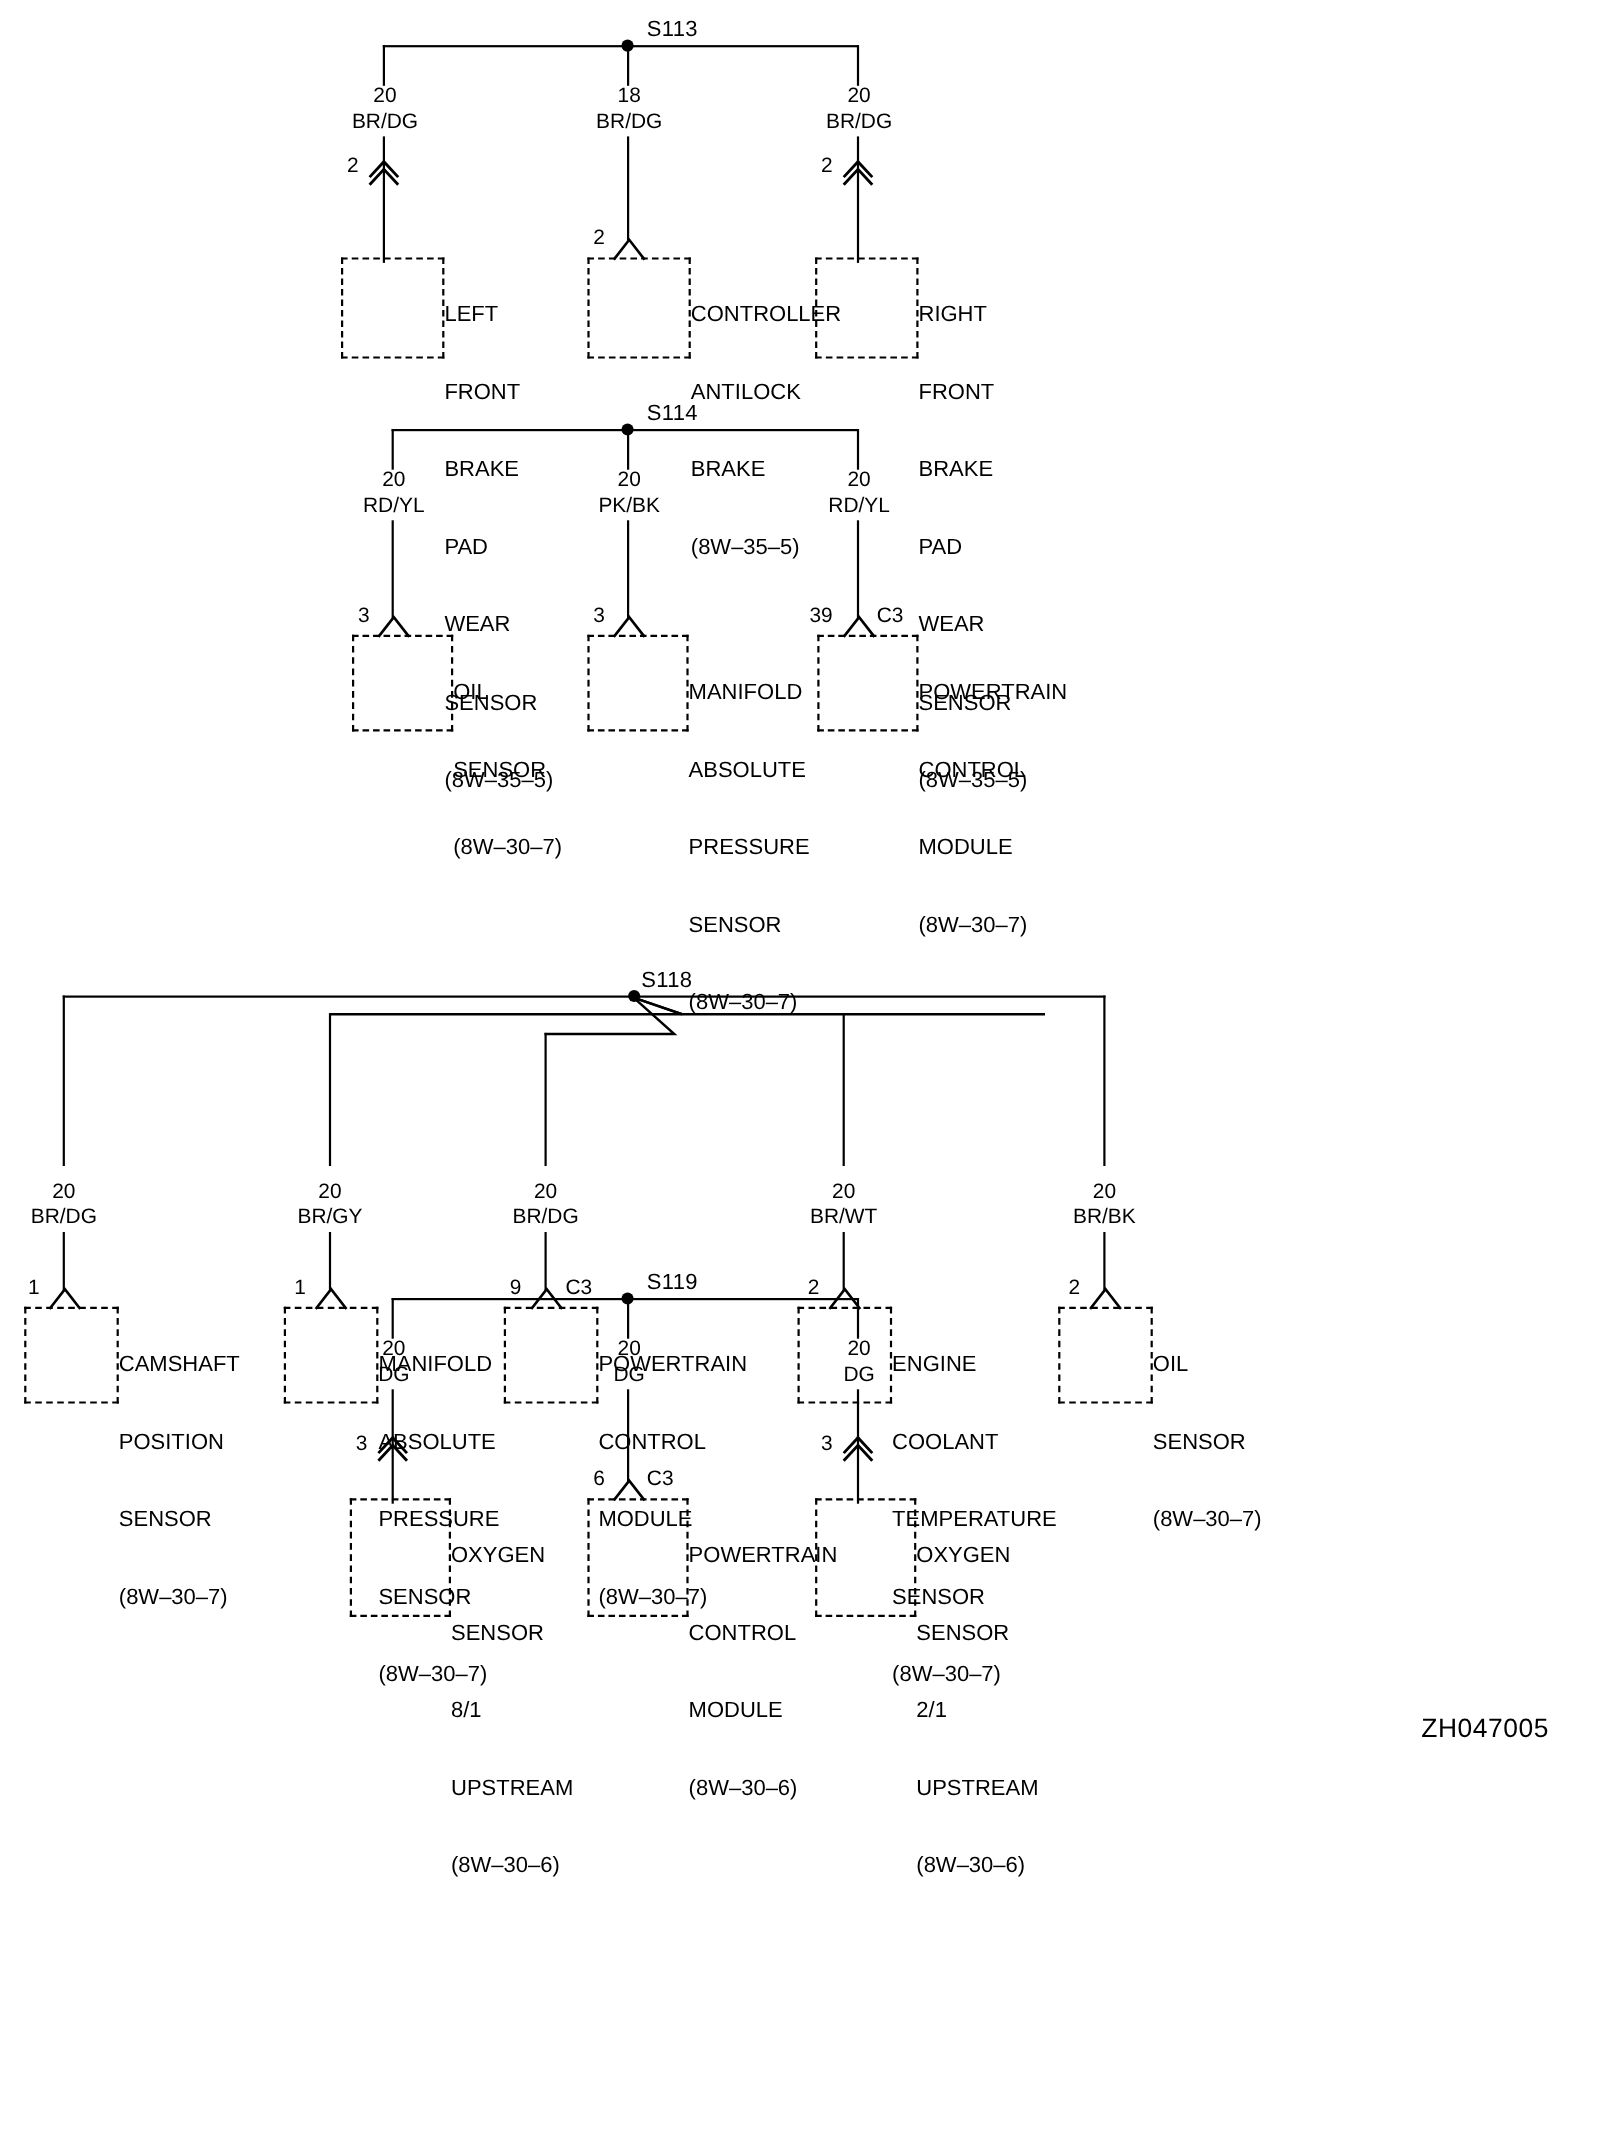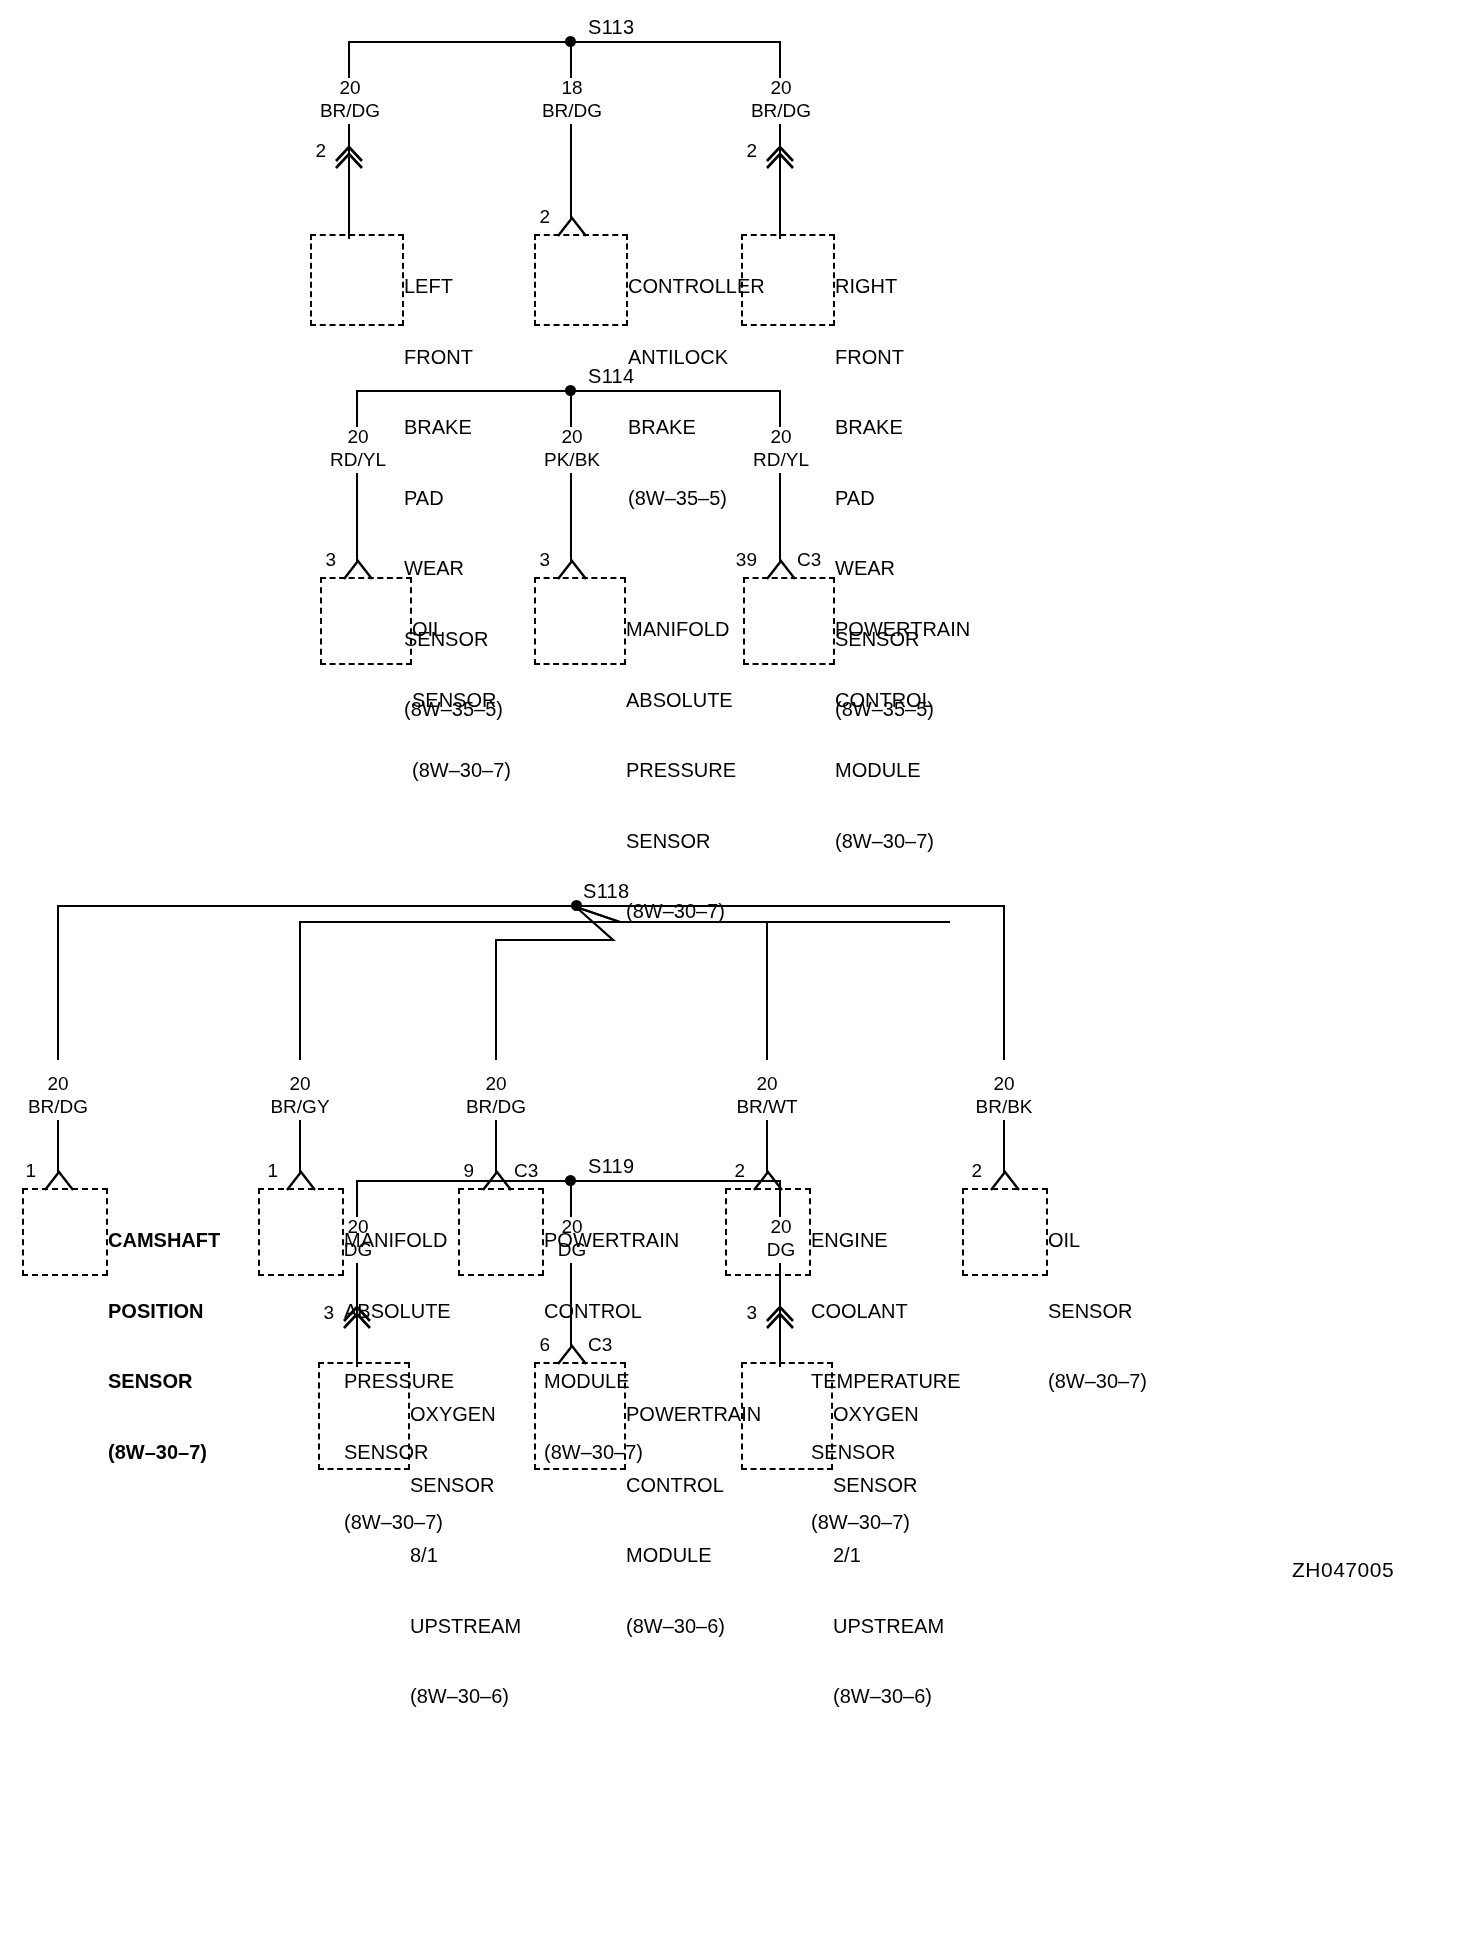--- a/index.html
+++ b/index.html
@@ -53,21 +53,21 @@
     box-sizing:border-box;
   }
   .box-text{
     position:absolute;
     font-size:20px;
     line-height:23.5px;
     white-space:pre;
   }
   .footer{
     position:absolute;
-    font-size:21px;
+    font-size:24px;
     letter-spacing:0.5px;
   }
   svg.sym{position:absolute;overflow:visible;}
 </style>
 </head>
 <body>
 
 <div id="sheet">
 
   <div>
@@ -247,21 +247,21 @@
       <div>20</div>
       <div>BR/BK</div>
     </div>
 
     <div class="vline thin" style="left:57px;top:1120px;height:53px;"></div>
     <svg class="sym" style="left:40px;top:1166px;" width="38" height="26" viewBox="0 0 38 26">
       <polyline points="5,24 19,6 33,24" fill="none" stroke="#000" stroke-width="2.4"></polyline>
     </svg>
     <div class="pin-num" style="left:12px;top:1160px;width:24px;">1</div>
     <div class="box" style="left:22px;top:1188px;width:86px;height:88px;"></div>
-    <div class="box-text" style="left:108px;top:1182px;font-weight:bold;">
+    <div class="box-text" style="left:108px;top:1182px;">
       <div>CAMSHAFT</div>
       <div>POSITION</div>
       <div>SENSOR</div>
       <div>(8W–30–7)</div>
     </div>
 
     <div class="vline thin" style="left:299px;top:1120px;height:53px;"></div>
     <svg class="sym" style="left:282px;top:1166px;" width="38" height="26" viewBox="0 0 38 26">
       <polyline points="5,24 19,6 33,24" fill="none" stroke="#000" stroke-width="2.4"></polyline>
     </svg>

